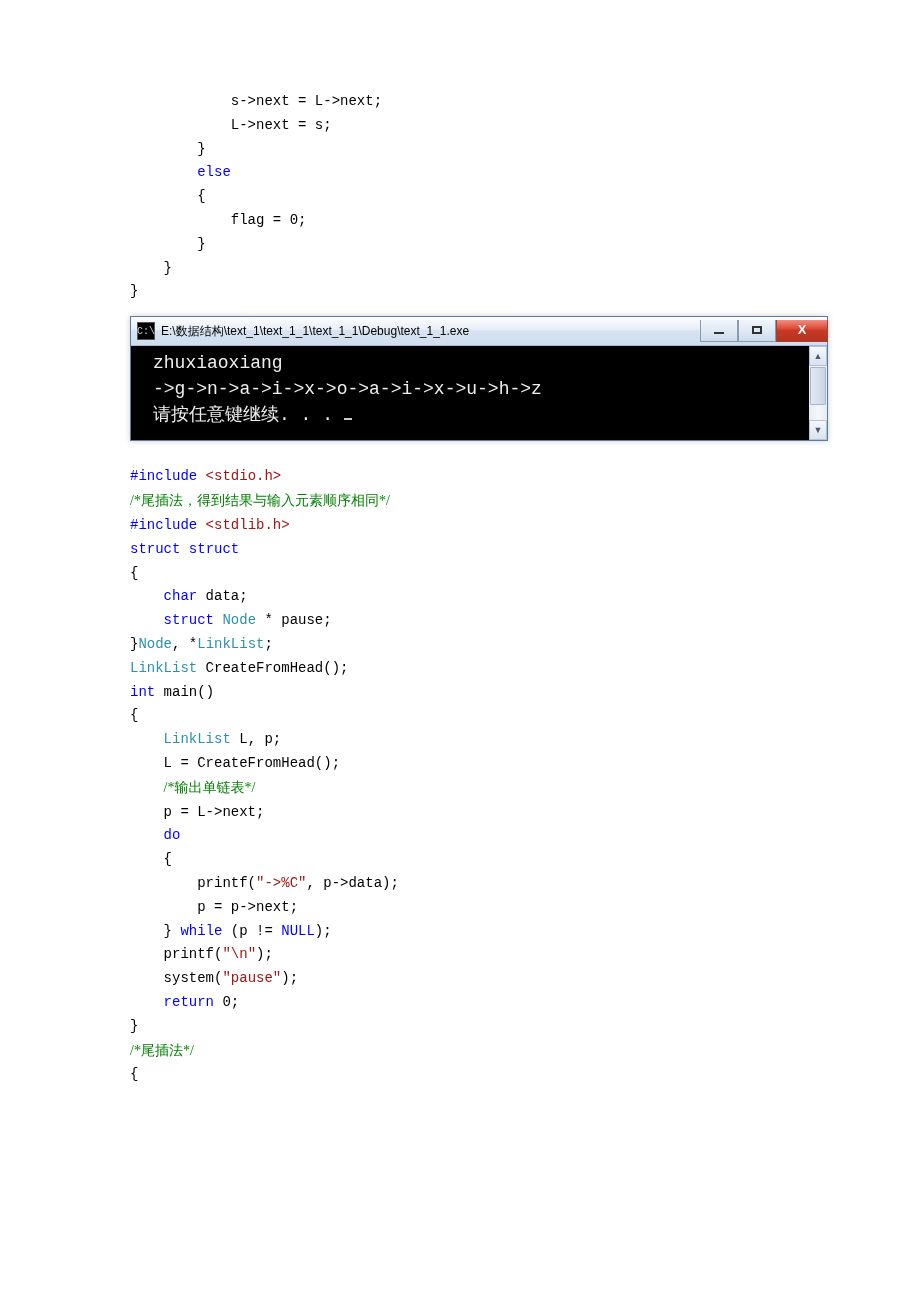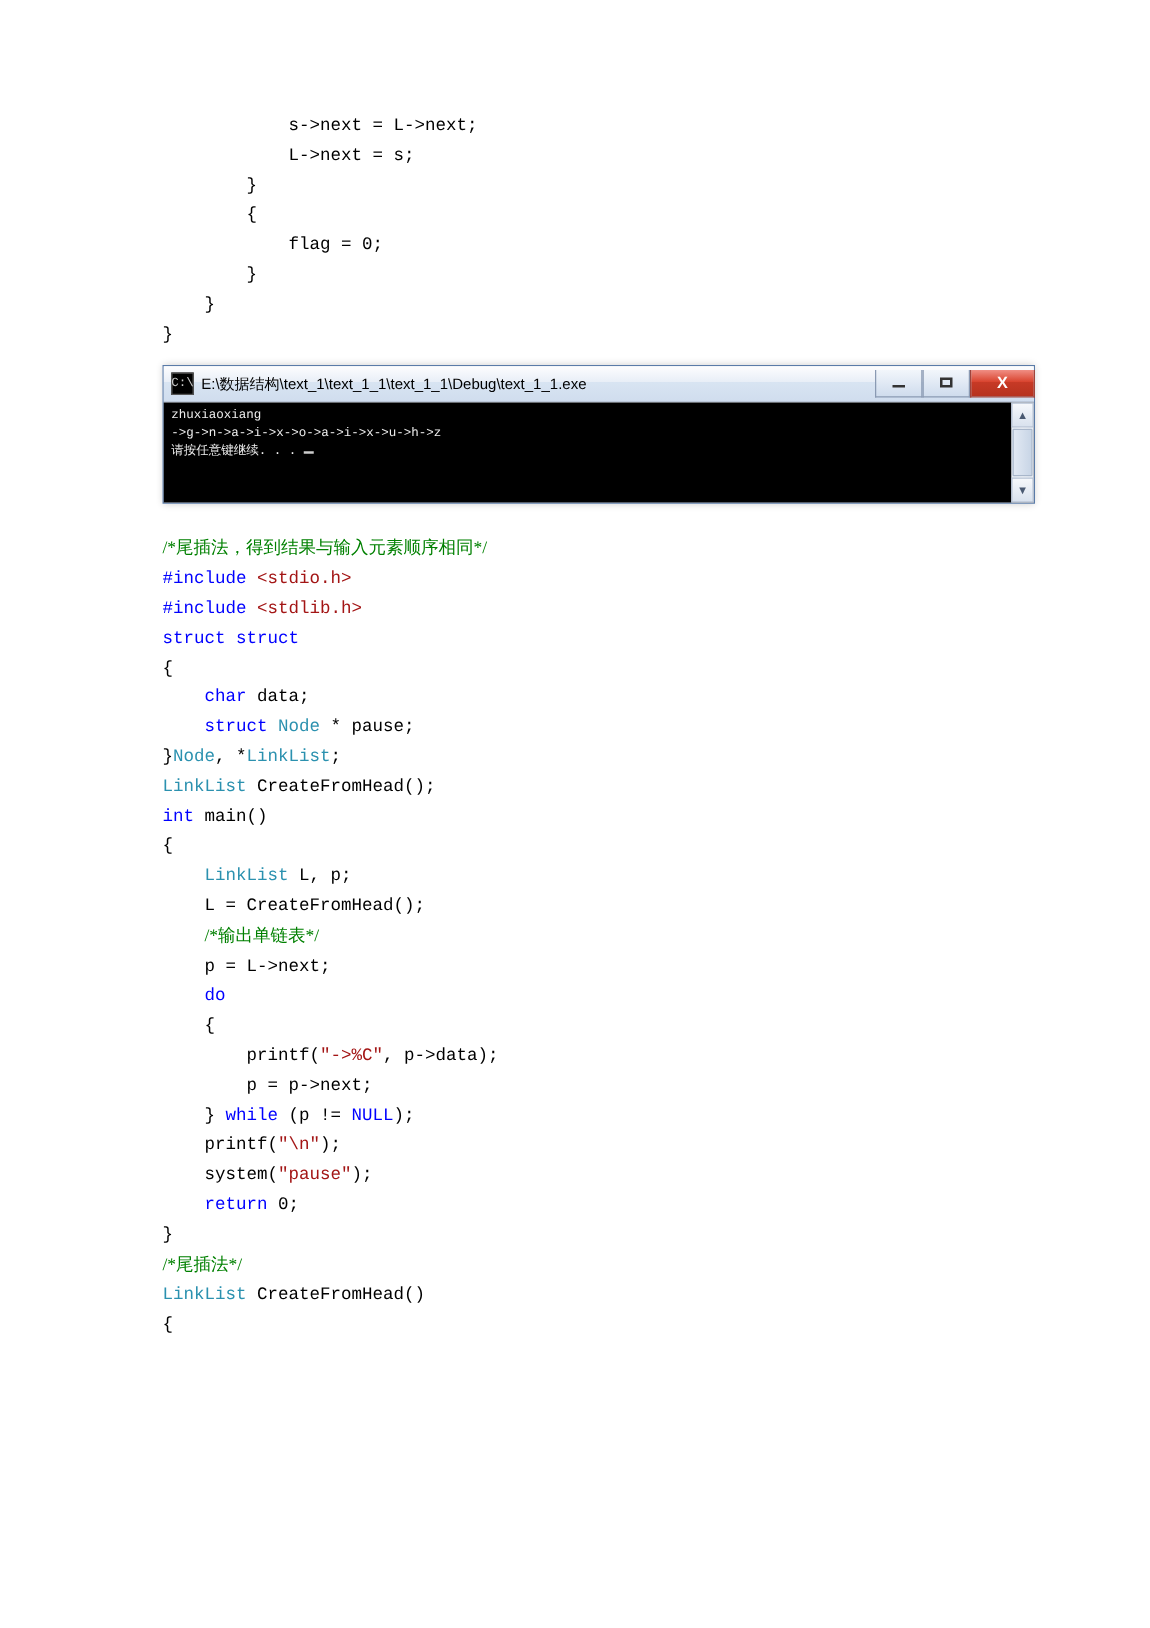--- a/index.html
+++ b/index.html
@@ -95,22 +95,22 @@
     border-top-right-radius: 0;
   }
   .console-body {
     display: flex;
     background: #000;
   }
   .console-text {
     flex: 1;
     color: #eee;
     font-family: SimSun, "宋体", NSimSun, "Courier New", monospace;
-    font-size: 10px;
-    padding: 4px 6px 12px 6px;
+    font-size: 18px;
+    padding: 4px 6px 12px 22px;
     line-height: 1.45;
     white-space: pre;
   }
   .scrollbar {
     width: 18px;
     background: linear-gradient(to right, #e6ecf4, #f4f7fb, #e6ecf4);
     display: flex;
     flex-direction: column;
   }
   .scroll-btn {
@@ -142,20 +142,21 @@
 </style>
 </head>
 <body>
 
 <div class="page">
 
   <div class="code-block">
     <div class="code-line">            s-&gt;next = L-&gt;next;</div>
     <div class="code-line">            L-&gt;next = s;</div>
     <div class="code-line">        }</div>
+    <div class="code-line">        <span class="k-blue">else</span></div>
     <div class="code-line">        {</div>
     <div class="code-line">            flag = 0;</div>
     <div class="code-line">        }</div>
     <div class="code-line">    }</div>
     <div class="code-line">}</div>
   </div>
 
   <div class="console-window">
     <div class="titlebar">
       <span class="titlebar-icon">C:\</span>
@@ -181,22 +182,22 @@
         <div class="scroll-thumb"></div>
         <div class="scroll-track"></div>
         <div class="scroll-btn">▼</div>
       </div>
     </div>
   </div>
 
   <div class="spacer"></div>
 
   <div class="code-block">
+    <div class="code-line"><span class="k-blue">#include</span><span class="k-red"> &lt;stdio.h&gt;</span></div>
     <div class="code-line"><span class="comment-cn">/*尾插法，得到结果与输入元素顺序相同*/</span></div>
-    <div class="code-line"><span class="k-blue">#include</span><span class="k-red"> &lt;stdio.h&gt;</span></div>
     <div class="code-line"><span class="k-blue">#include</span><span class="k-red"> &lt;stdlib.h&gt;</span></div>
     <div class="code-line"><span class="k-blue">struct</span> <span class="k-blue">struct</span></div>
     <div class="code-line">{</div>
     <div class="code-line">    <span class="k-blue">char</span><span> data;</span></div>
     <div class="code-line">    <span class="k-blue">struct</span> <span class="k-teal">Node</span><span> * pause;</span></div>
     <div class="code-line"><span>}</span><span class="k-teal">Node</span><span>, *</span><span class="k-teal">LinkList</span><span>;</span></div>
     <div class="code-line"><span class="k-teal">LinkList</span><span> CreateFromHead();</span></div>
     <div class="code-line"><span class="k-blue">int</span><span> main()</span></div>
     <div class="code-line">{</div>
     <div class="code-line">    <span class="k-teal">LinkList</span><span> L, p;</span></div>
@@ -206,17 +207,16 @@
     <div class="code-line">    <span class="k-blue">do</span></div>
     <div class="code-line">    {</div>
     <div class="code-line"><span>        printf(</span><span class="k-red">"-&gt;%C"</span><span>, p-&gt;data);</span></div>
     <div class="code-line">        p = p-&gt;next;</div>
     <div class="code-line"><span>    } </span><span class="k-blue">while</span><span> (p != </span><span class="k-blue">NULL</span><span>);</span></div>
     <div class="code-line"><span>    printf(</span><span class="k-red">"\n"</span><span>);</span></div>
     <div class="code-line"><span>    system(</span><span class="k-red">"pause"</span><span>);</span></div>
     <div class="code-line">    <span class="k-blue">return</span><span> 0;</span></div>
     <div class="code-line">}</div>
     <div class="code-line"><span class="comment-cn">/*尾插法*/</span></div>
-    <div class="code-line"><span class="k-teal">LinkList</span><span> CreateFromHead()</span></div>
     <div class="code-line">{</div>
   </div>
 
 </div>
 
 </body></html>

